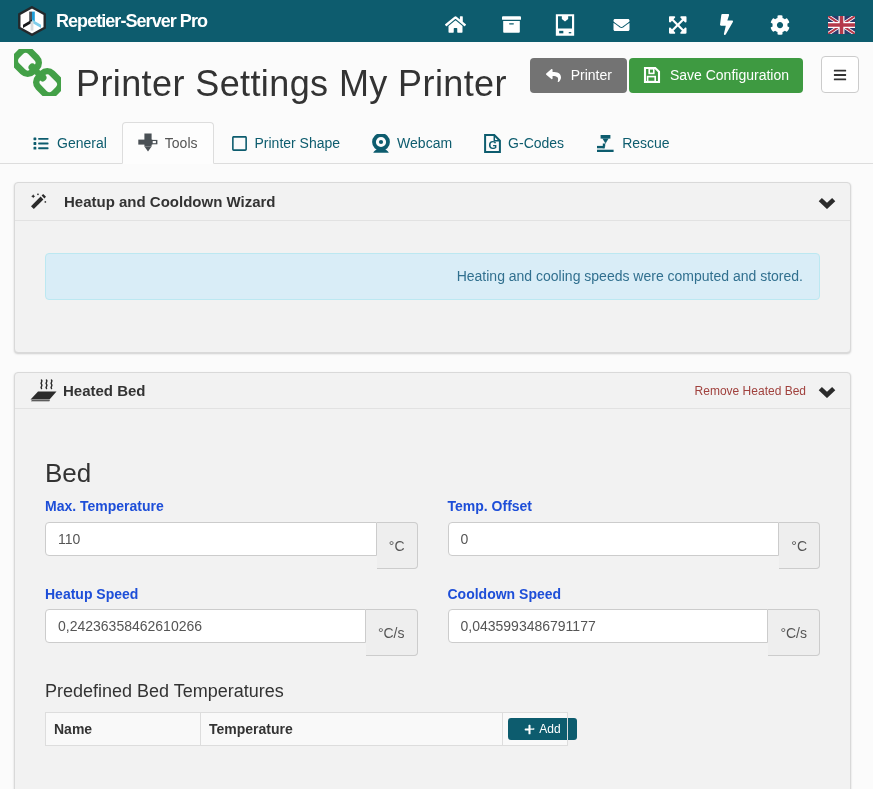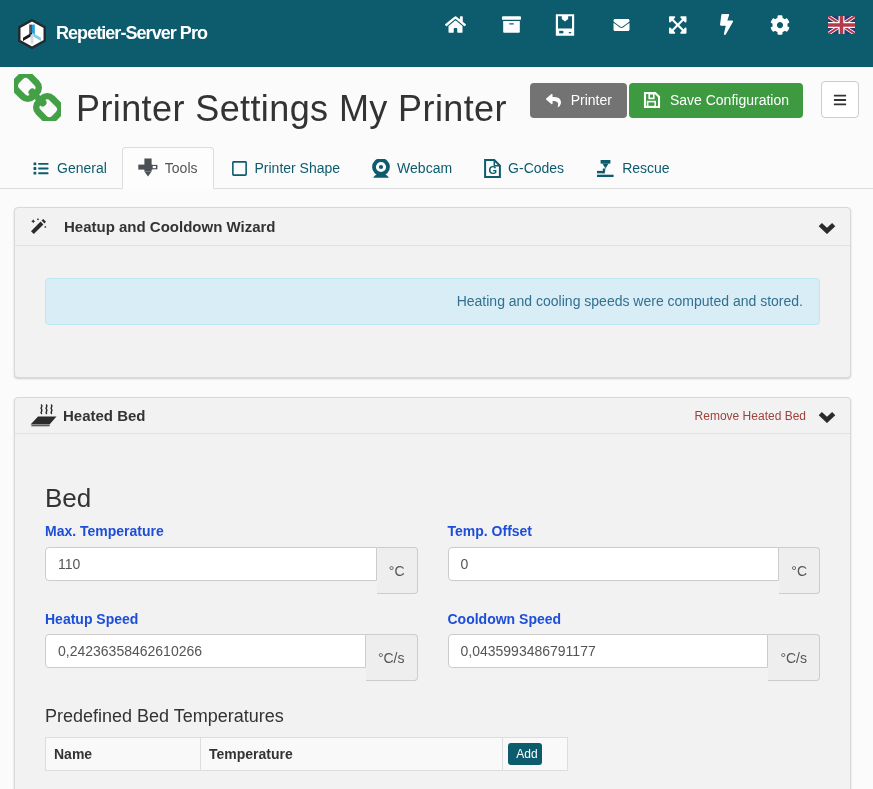--- a/index.html
+++ b/index.html
@@ -5,21 +5,21 @@
 * { box-sizing: border-box; }
 html,body { margin:0; padding:0; }
 body {
   width:873px; height:789px; overflow:hidden;
   background:#fbfbfb;
   font-family:"Liberation Sans", sans-serif;
   color:#333;
 }
 
 .navbar {
-  position:relative; height:67px; background:#0d5c6e; display:flex; align-items:center;
+  position:relative; height:42px; background:#0d5c6e; display:flex; align-items:center;
 }
 .navbar .brand { display:flex; align-items:center; padding-left:18px; position:relative; z-index:2; }
 .navbar .brand svg { display:block; }
 .navbar .brand-text { color:#fff; font-size:18px; font-weight:bold; margin-left:10px; letter-spacing:-0.95px; }
 .nav-icons { position:absolute; top:0; left:0; width:100%; height:49px; }
 .nav-icons .ni { position:absolute; top:0; height:49px; display:flex; justify-content:center; align-items:center; }
 .nav-icons svg { display:block; }
 
 .page-head { position:relative; height:61px; }
 .chain { position:absolute; left:14px; top:7px; }
@@ -83,21 +83,21 @@
 table.ptable { border-collapse:collapse; table-layout:fixed; width:522px; }
 table.ptable td {
   border:1px solid #ddd; background:#f9f9f9; font-size:14px; color:#333;
   padding:7px 8px; line-height:18px; vertical-align:middle;
 }
 td.c-name { width:155px; font-weight:bold; }
 td.c-temp { width:302px; font-weight:bold; }
 table.ptable td.c-act { width:65px; padding:5px 5px; }
 .btn-add {
   background:#0d5c6e; color:#fff; font-size:12px; border-radius:3px;
-  display:flex; align-items:center; padding:3px 6px; height:22px; width:34px; justify-content:center;
+  display:flex; align-items:center; padding:3px 6px; height:22px; width:69px; justify-content:center;
 }
 .btn-add svg { margin-right:4px; }
 .p2-spacer { height:51px; }
 </style>
 </head>
 <body>
 
 <div class="navbar">
   <div class="brand">
     <svg width="28" height="30" viewBox="0 0 28 30">

